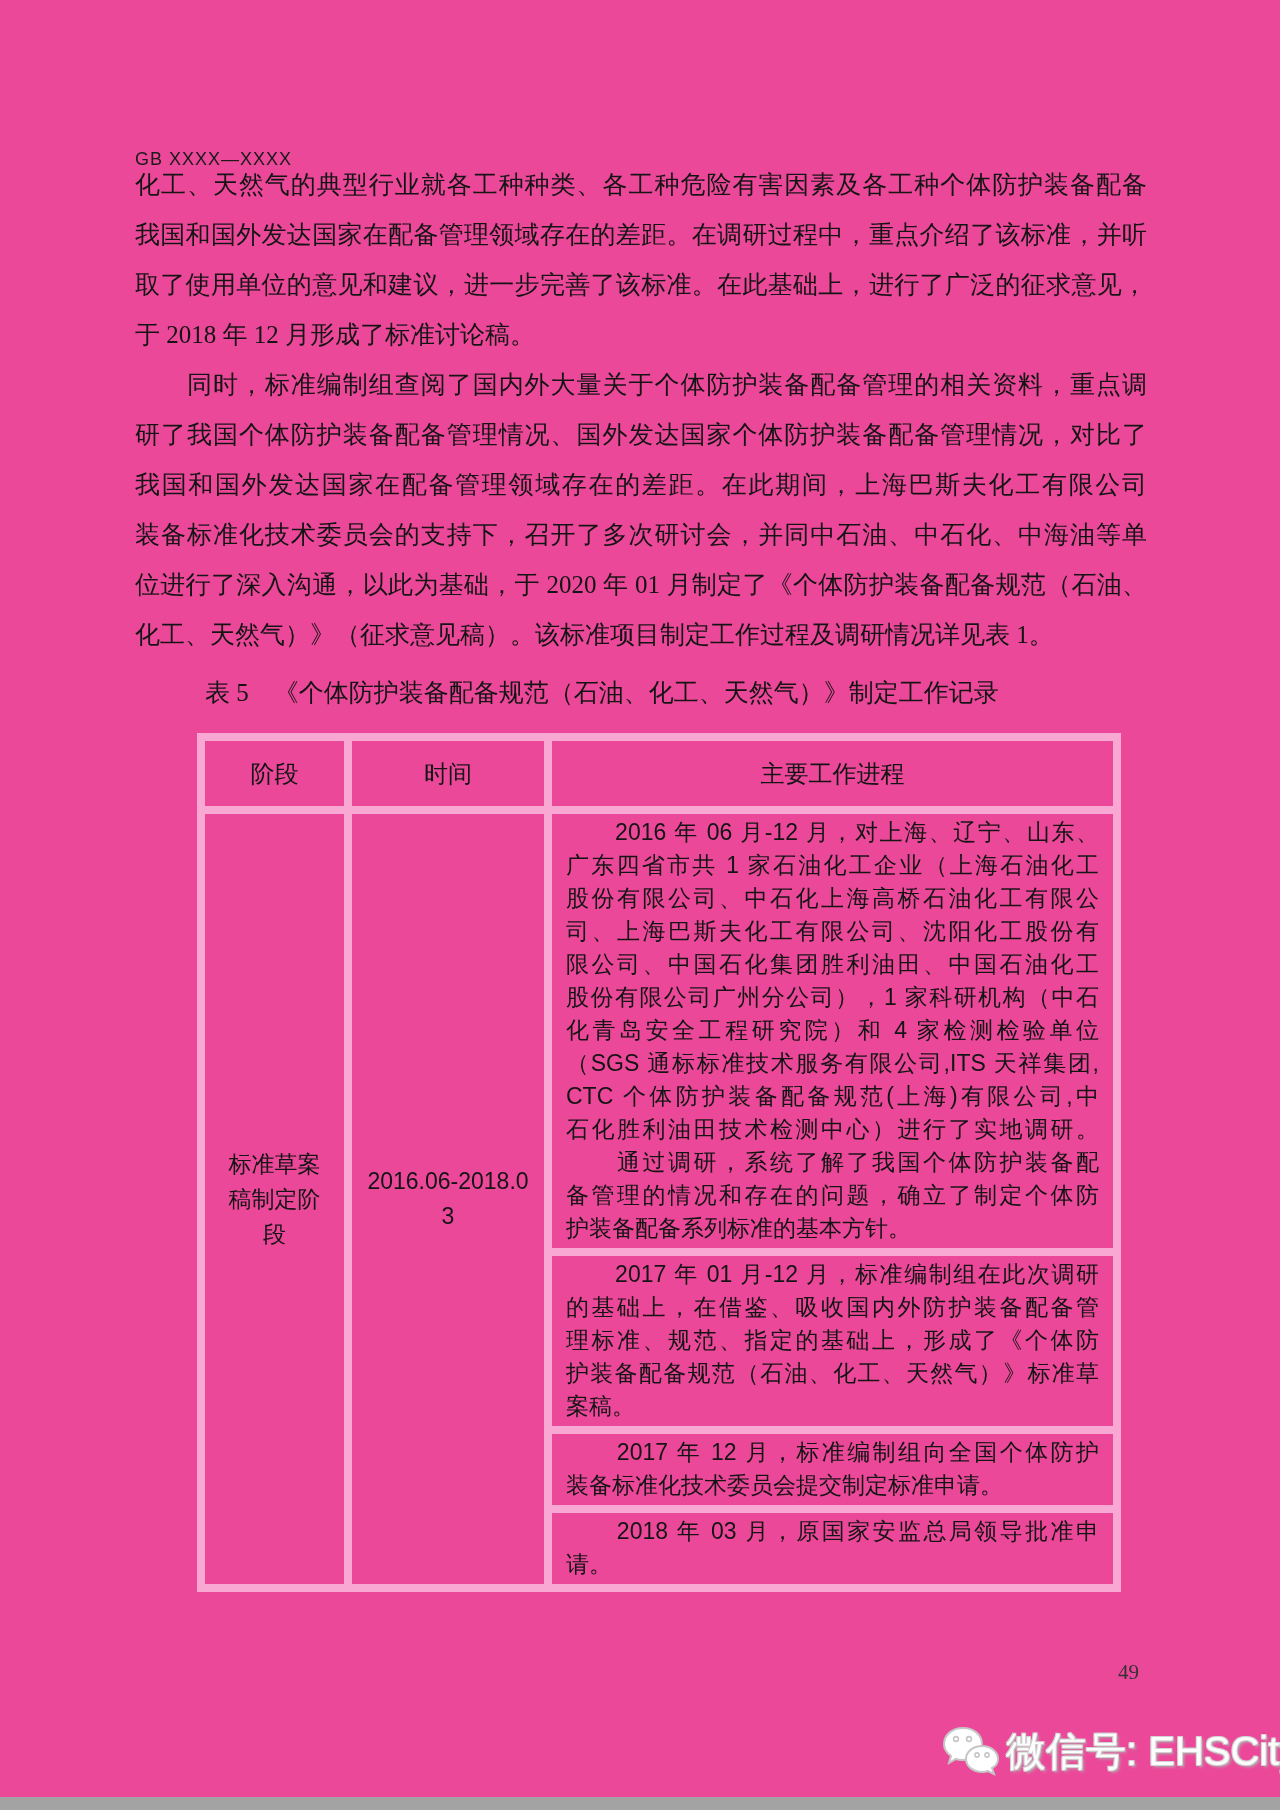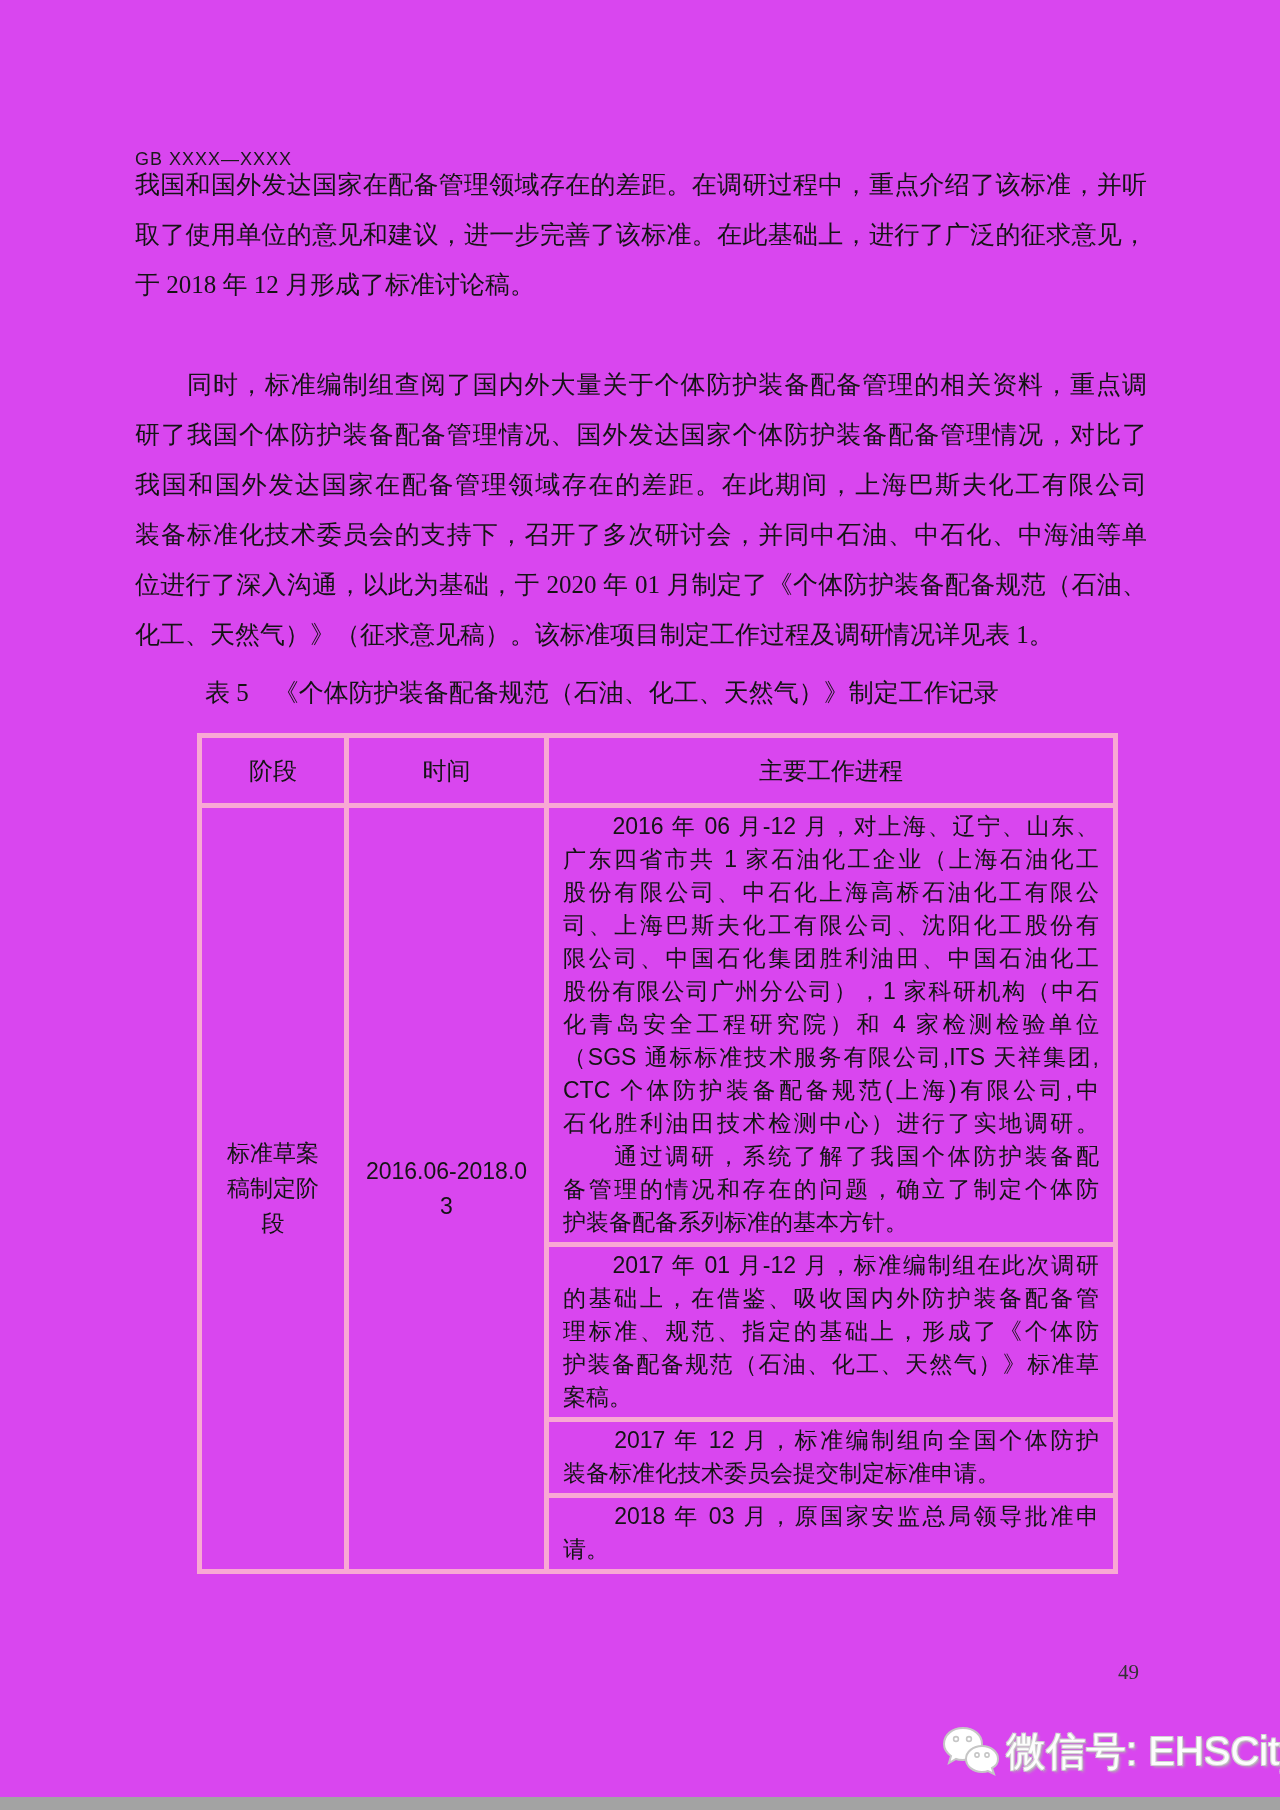--- a/index.html
+++ b/index.html
@@ -8,21 +8,21 @@
     background: #ffffff;
     width: 1280px;
     height: 1810px;
     font-family: "Liberation Serif", "DejaVu Serif", serif;
     color: #111111;
   }
   .page {
     position: relative;
     width: 1280px;
     height: 1810px;
-    background: #d946ef;
+    background: #ec4899;
     overflow: hidden;
   }
   .gb-code {
     position: absolute;
     left: 135px;
     top: 149px;
     font-family: "Liberation Sans", "DejaVu Sans", sans-serif;
     font-size: 18px;
     letter-spacing: 1px;
     color: #1a1a1a;
@@ -53,21 +53,21 @@
   }
   table.work-table {
     position: absolute;
     left: 197px;
     top: 733px;
     border-collapse: collapse;
     table-layout: fixed;
     width: 916px;
   }
   table.work-table th, table.work-table td {
-    border: 5px solid #f9a8d4;
+    border: 8px solid #f9a8d4;
     vertical-align: middle;
     font-weight: normal;
     color: #141414;
   }
   table.work-table th {
     height: 63px;
     font-size: 24px;
     text-align: center;
   }
   td.stage-cell, td.time-cell {
@@ -130,20 +130,21 @@
   }
 </style>
 </head>
 <body>
 
 <div class="page">
 
   <div class="gb-code">GB XXXX—XXXX</div>
 
   <div class="bodytext para1">
+      <div class="j">化工、天然气的典型行业就各工种种类、各工种危险有害因素及各工种个体防护装备配备</div>
       <div class="j">我国和国外发达国家在配备管理领域存在的差距。在调研过程中，重点介绍了该标准，并听</div>
       <div class="j">取了使用单位的意见和建议，进一步完善了该标准。在此基础上，进行了广泛的征求意见，</div>
       <div>于 2018 年 12 月形成了标准讨论稿。</div>
     </div>
 
   <div class="bodytext para2">
       <div class="j">　　同时，标准编制组查阅了国内外大量关于个体防护装备配备管理的相关资料，重点调</div>
       <div class="j">研了我国个体防护装备配备管理情况、国外发达国家个体防护装备配备管理情况，对比了</div>
       <div class="j">我国和国外发达国家在配备管理领域存在的差距。在此期间，上海巴斯夫化工有限公司</div>
       <div class="j">装备标准化技术委员会的支持下，召开了多次研讨会，并同中石油、中石化、中海油等单</div>

